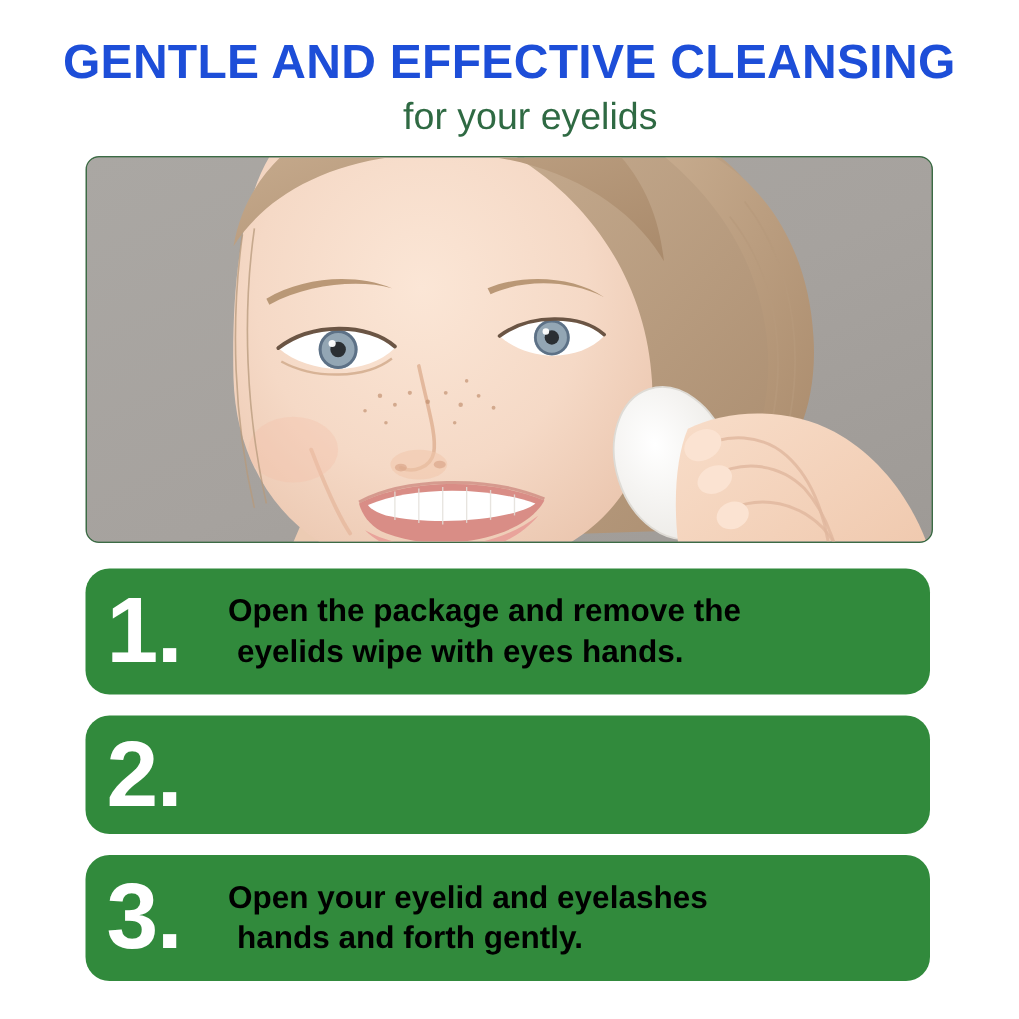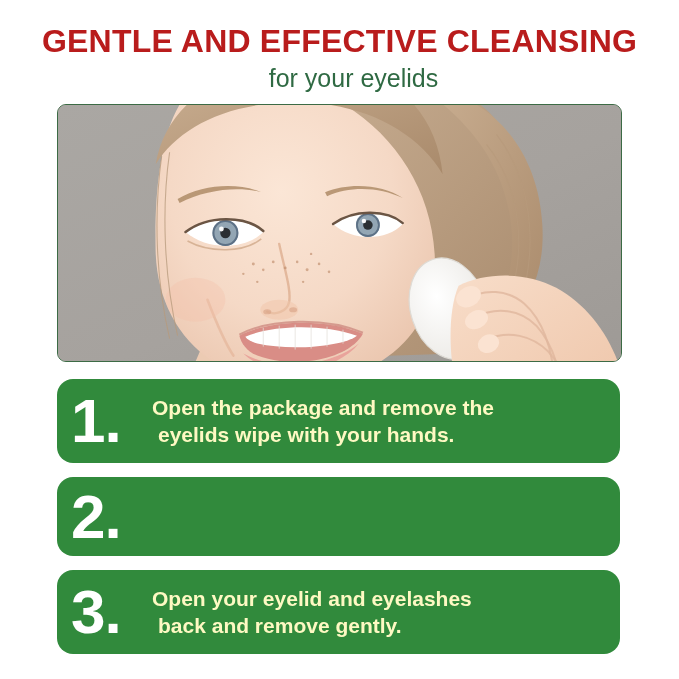--- a/index.html
+++ b/index.html
@@ -26,21 +26,21 @@
     left: 0;
     top: 22px;
     width: 679px;
     text-align: center;
   }
   .headline {
     font-family: "Liberation Sans", sans-serif;
     font-weight: bold;
     font-size: 32px;
     letter-spacing: 0.2px;
-    color: #b91c1c;
+    color: #1d4ed8;
     line-height: 38px;
     margin: 0;
     white-space: nowrap;
   }
   .subhead {
     font-family: "Liberation Sans", sans-serif;
     font-weight: normal;
     font-size: 25px;
     color: #2f6a43;
     line-height: 30px;
@@ -95,21 +95,21 @@
     color: #ffffff;
     text-align: left;
     letter-spacing: -1px;
   }
   .step-text {
     flex: 1 1 auto;
     font-family: "Liberation Sans", sans-serif;
     font-weight: bold;
     font-size: 21px;
     line-height: 27px;
-    color: #fef9c3;
+    color: #000000;
     padding-right: 16px;
   }
   .step-text .l2 { display: block; padding-left: 6px; }
   #step-2 .step-text { font-size: 21.5px; }
 </style>
 </head>
 <body>
 
 <div id="page">
 
@@ -246,29 +246,29 @@
         <ellipse cx="420" cy="216" rx="12" ry="9" fill="#fbe3d2" transform="rotate(-25 420 216)"></ellipse>
         <ellipse cx="432" cy="240" rx="11" ry="9" fill="#fbe3d2" transform="rotate(-22 432 240)"></ellipse>
       </g>
     </svg>
   </div>
 
   <div class="step" id="step-1">
     <div class="step-num">1.</div>
     <div class="step-text">
       <span>Open the package and remove the</span>
-      <span class="l2">eyelids wipe with your hands.</span>
+      <span class="l2">eyelids wipe with eyes hands.</span>
     </div>
   </div>
 
   <div class="step" id="step-2">
     <div class="step-num">2.</div>
   </div>
 
   <div class="step" id="step-3">
     <div class="step-num">3.</div>
     <div class="step-text">
       <span>Open your eyelid and eyelashes</span>
-      <span class="l2">back and remove gently.</span>
+      <span class="l2">hands and forth gently.</span>
     </div>
   </div>
 
 </div>
 
 </body></html>

